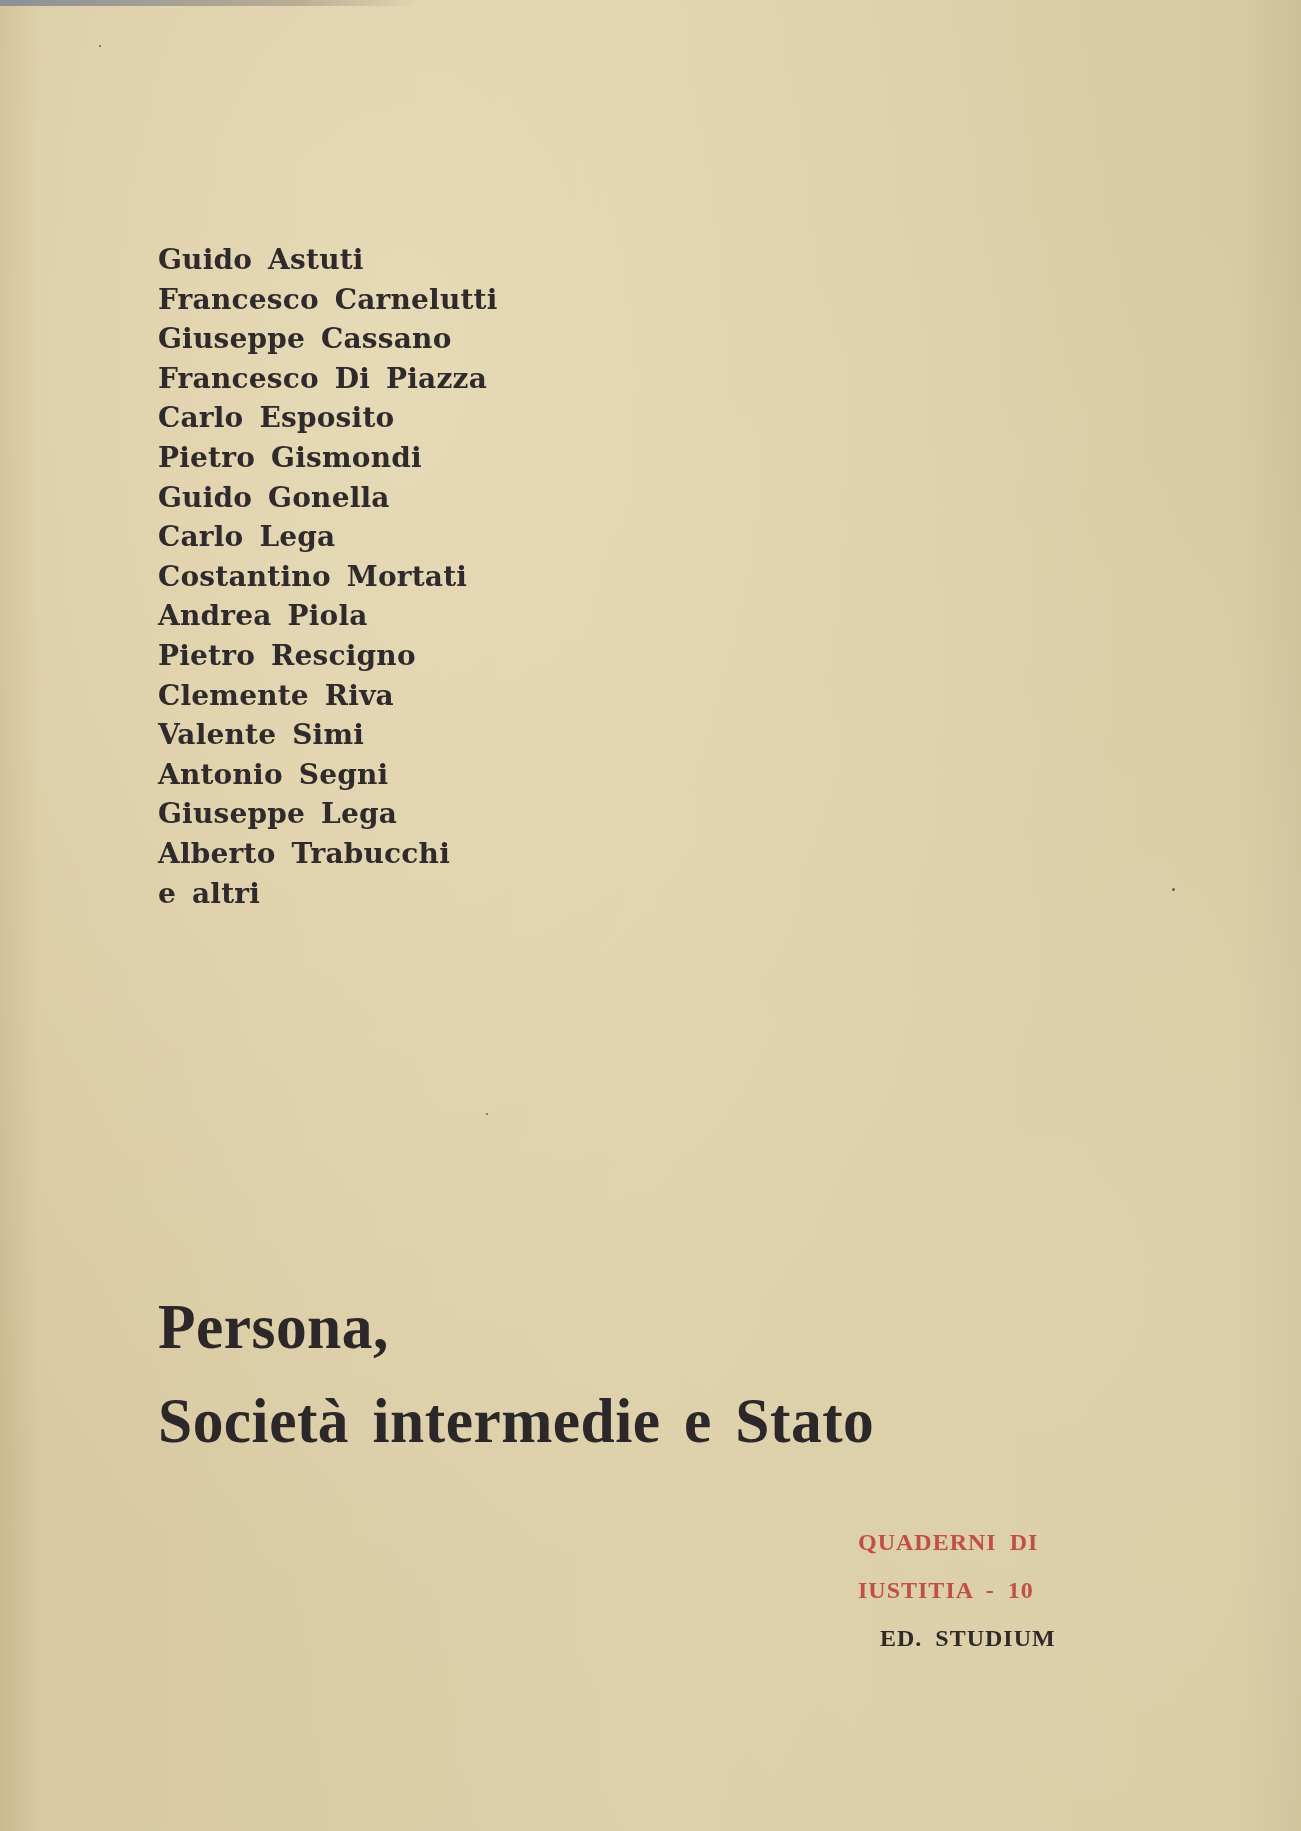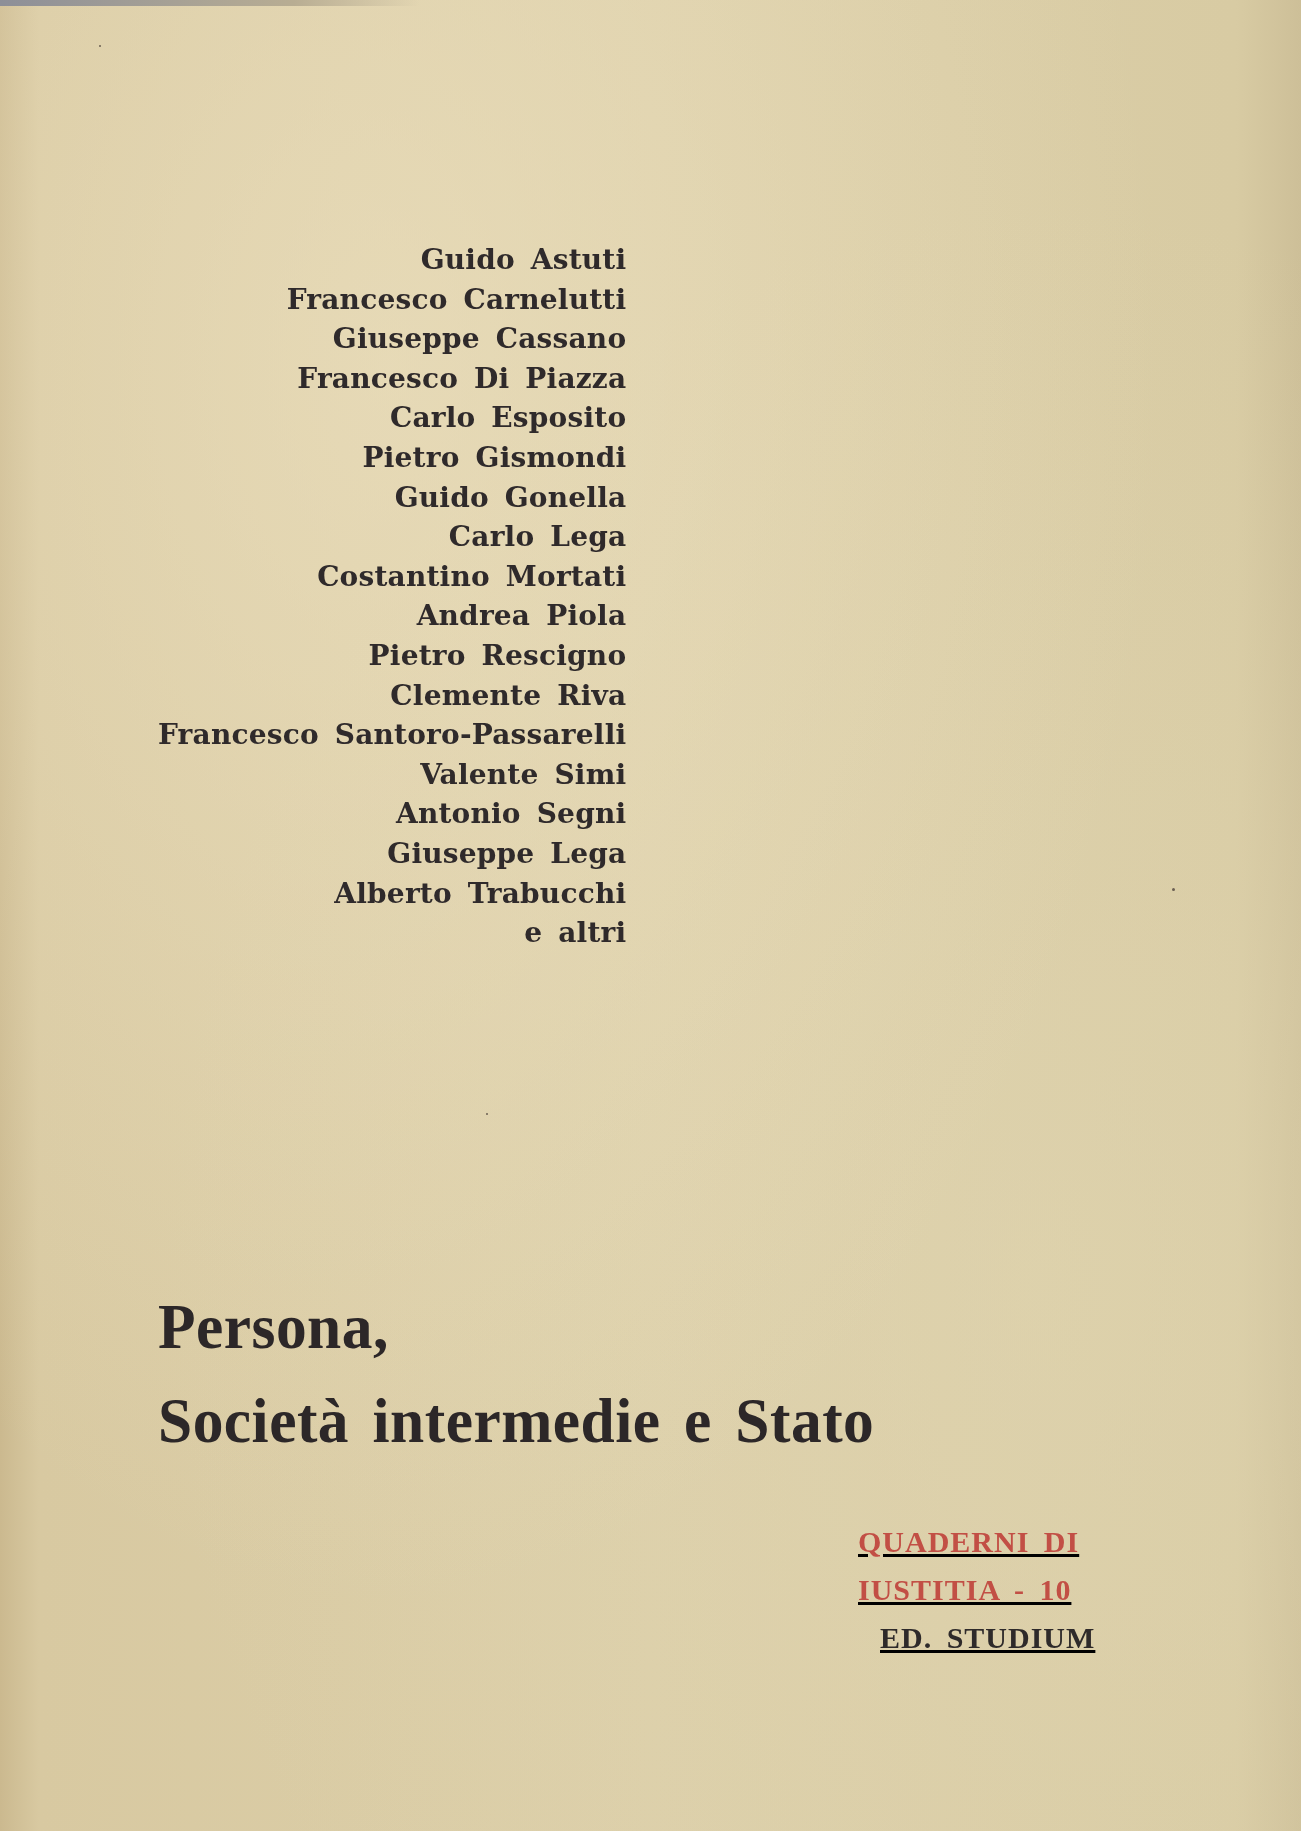--- a/index.html
+++ b/index.html
@@ -16,35 +16,35 @@
     }
     .top-edge {
       position: absolute; left: 0; top: 0; width: 420px; height: 6px;
       background: linear-gradient(90deg, #8d8f98, #b8ad93 70%, rgba(0,0,0,0));
     }
     .authors {
       position: absolute; left: 158px; top: 240px;
       margin: 0; padding: 0; list-style: none;
       font-family: "DejaVu Serif", serif; font-weight: bold;
       font-size: 28px; line-height: 39.6px; color: #2f2a2b;
-      word-spacing: 6px; letter-spacing: 0.2px; text-align: right;
+      word-spacing: 6px; letter-spacing: 0.2px;
     }
     .authors li { white-space: nowrap; }
     .title {
       position: absolute; left: 158px; top: 1280px; margin: 0;
       font-family: "Liberation Serif", serif; font-weight: bold;
       font-size: 64px; line-height: 94px; color: #2c2728;
       letter-spacing: 0.5px; word-spacing: 8px;
       transform: scaleX(0.96); transform-origin: left top;
     }
     .title span { display: block; white-space: nowrap; }
     .series {
       position: absolute; left: 858px; top: 1518px;
       font-family: "Liberation Serif", serif; font-weight: bold;
-      font-size: 30px; line-height: 48px; letter-spacing: 1px; word-spacing: 6px; text-decoration: underline;
+      font-size: 24px; line-height: 48px; letter-spacing: 1px; word-spacing: 6px;
     }
     .series div { white-space: nowrap; }
     .red { color: #c24f45; }
     .dark { color: #2e2a2a; margin-left: 22px; }
     .speck { position: absolute; width: 3px; height: 3px; border-radius: 50%; background: #6b5f52; }
   </style>
 </head>
 <body>
 
 <div class="cover">
@@ -60,21 +60,20 @@
     <li>Giuseppe Cassano</li>
     <li>Francesco Di Piazza</li>
     <li>Carlo Esposito</li>
     <li>Pietro Gismondi</li>
     <li>Guido Gonella</li>
     <li>Carlo Lega</li>
     <li>Costantino Mortati</li>
     <li>Andrea Piola</li>
     <li>Pietro Rescigno</li>
     <li>Clemente Riva</li>
-    <li>Francesco Santoro-Passarelli</li>
     <li>Valente Simi</li>
     <li>Antonio Segni</li>
     <li>Giuseppe Lega</li>
     <li>Alberto Trabucchi</li>
     <li>e altri</li>
   </ul>
 
   <h1 class="title">
     <span>Persona,</span>
     <span>Società intermedie e Stato</span>

